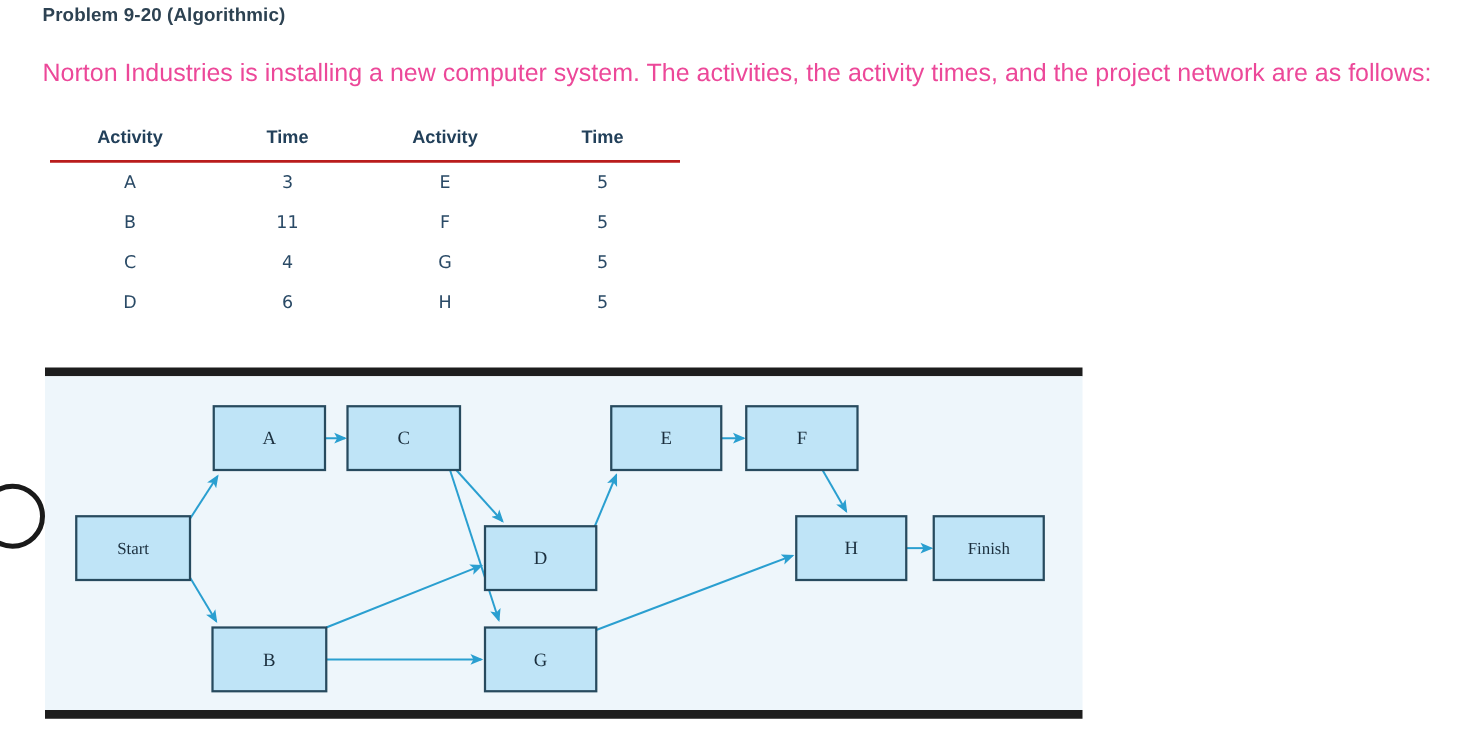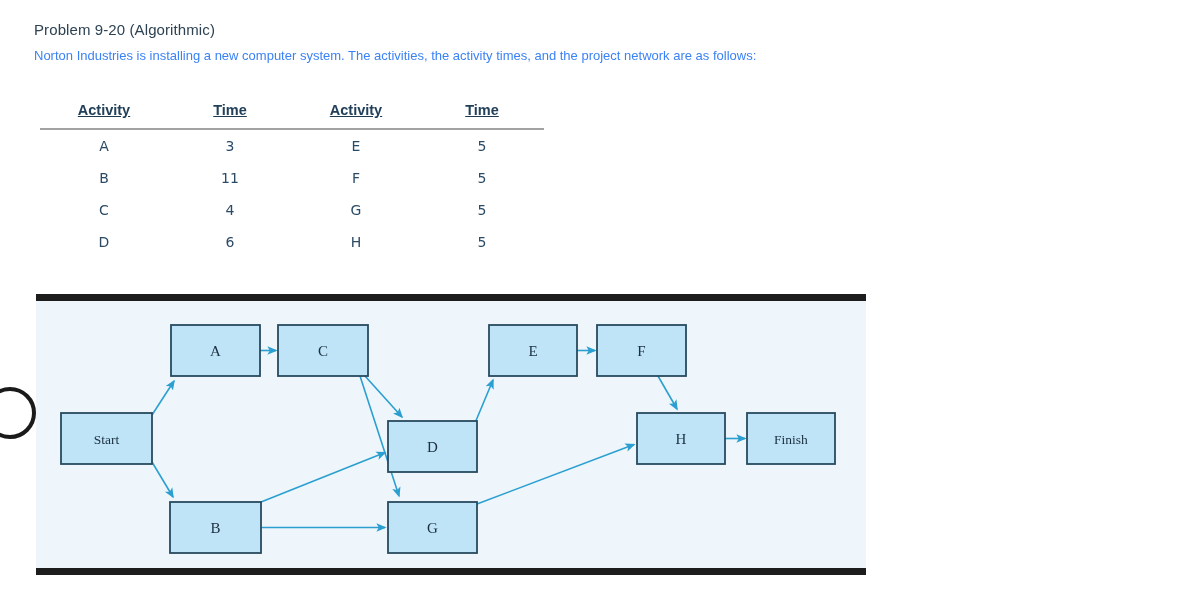--- a/index.html
+++ b/index.html
@@ -17,52 +17,51 @@
   }
   .page {
     position: absolute;
     inset: 0;
   }
 
   
   .problem-title {
     position: absolute;
     left: 34px;
-    top: 21px;
+    top: 4px;
     font-size: 15px;
-    font-weight: normal;
+    font-weight: bold;
     color: #2d4252;
     letter-spacing: 0.1px;
   }
   .problem-intro {
     position: absolute;
     left: 34px;
     top: 48px;
-    font-size: 13px;
-    color: #3b82f6;
+    font-size: 20px;
+    color: #ec4899;
     white-space: nowrap;
   }
 
   
   .act-table {
     position: absolute;
     left: 40px;
     top: 100px;
     border-collapse: collapse;
   }
   .act-table th {
     font-size: 14.5px;
     font-weight: bold;
     color: #22405a;
     padding: 2px 0 10px 0;
     text-align: center;
   }
   .act-table thead tr {
-    border-bottom: 2px solid #a3a3a3;
-    text-decoration: underline;
+    border-bottom: 2px solid #b91c1c;
   }
   .act-table td {
     font-size: 14px;
     color: #2a4a66;
     text-align: center;
     padding: 8px 0 8px 0;
     font-family: "DejaVu Sans", sans-serif;
   }
   .col-a  { width: 128px; }
   .col-t  { width: 124px; }

